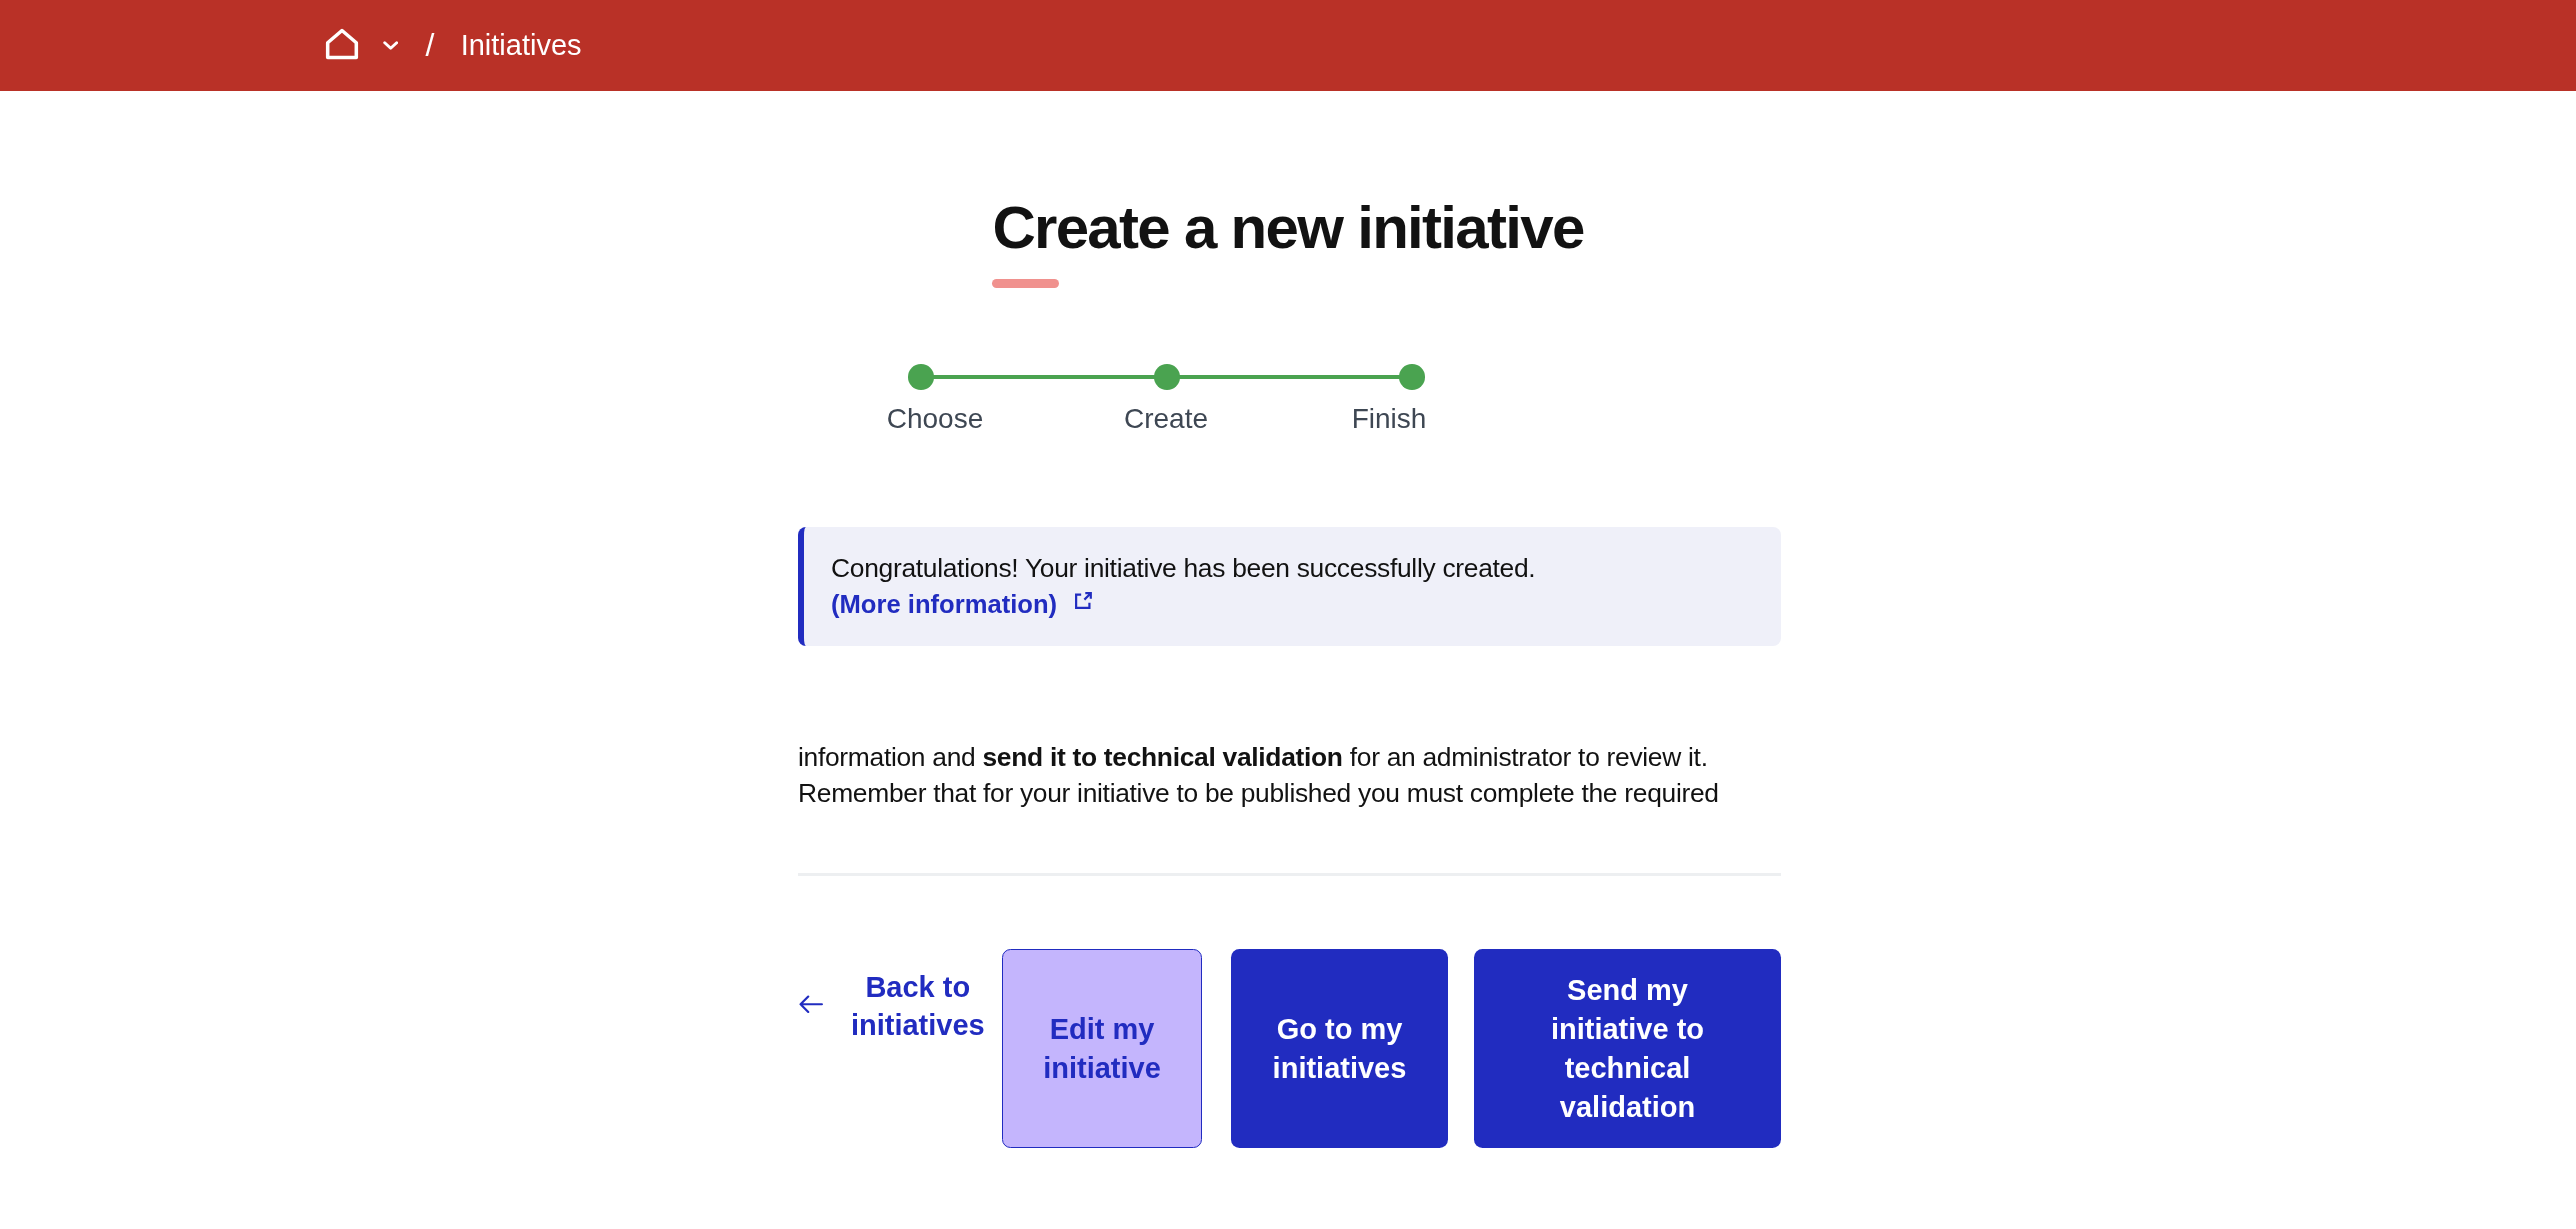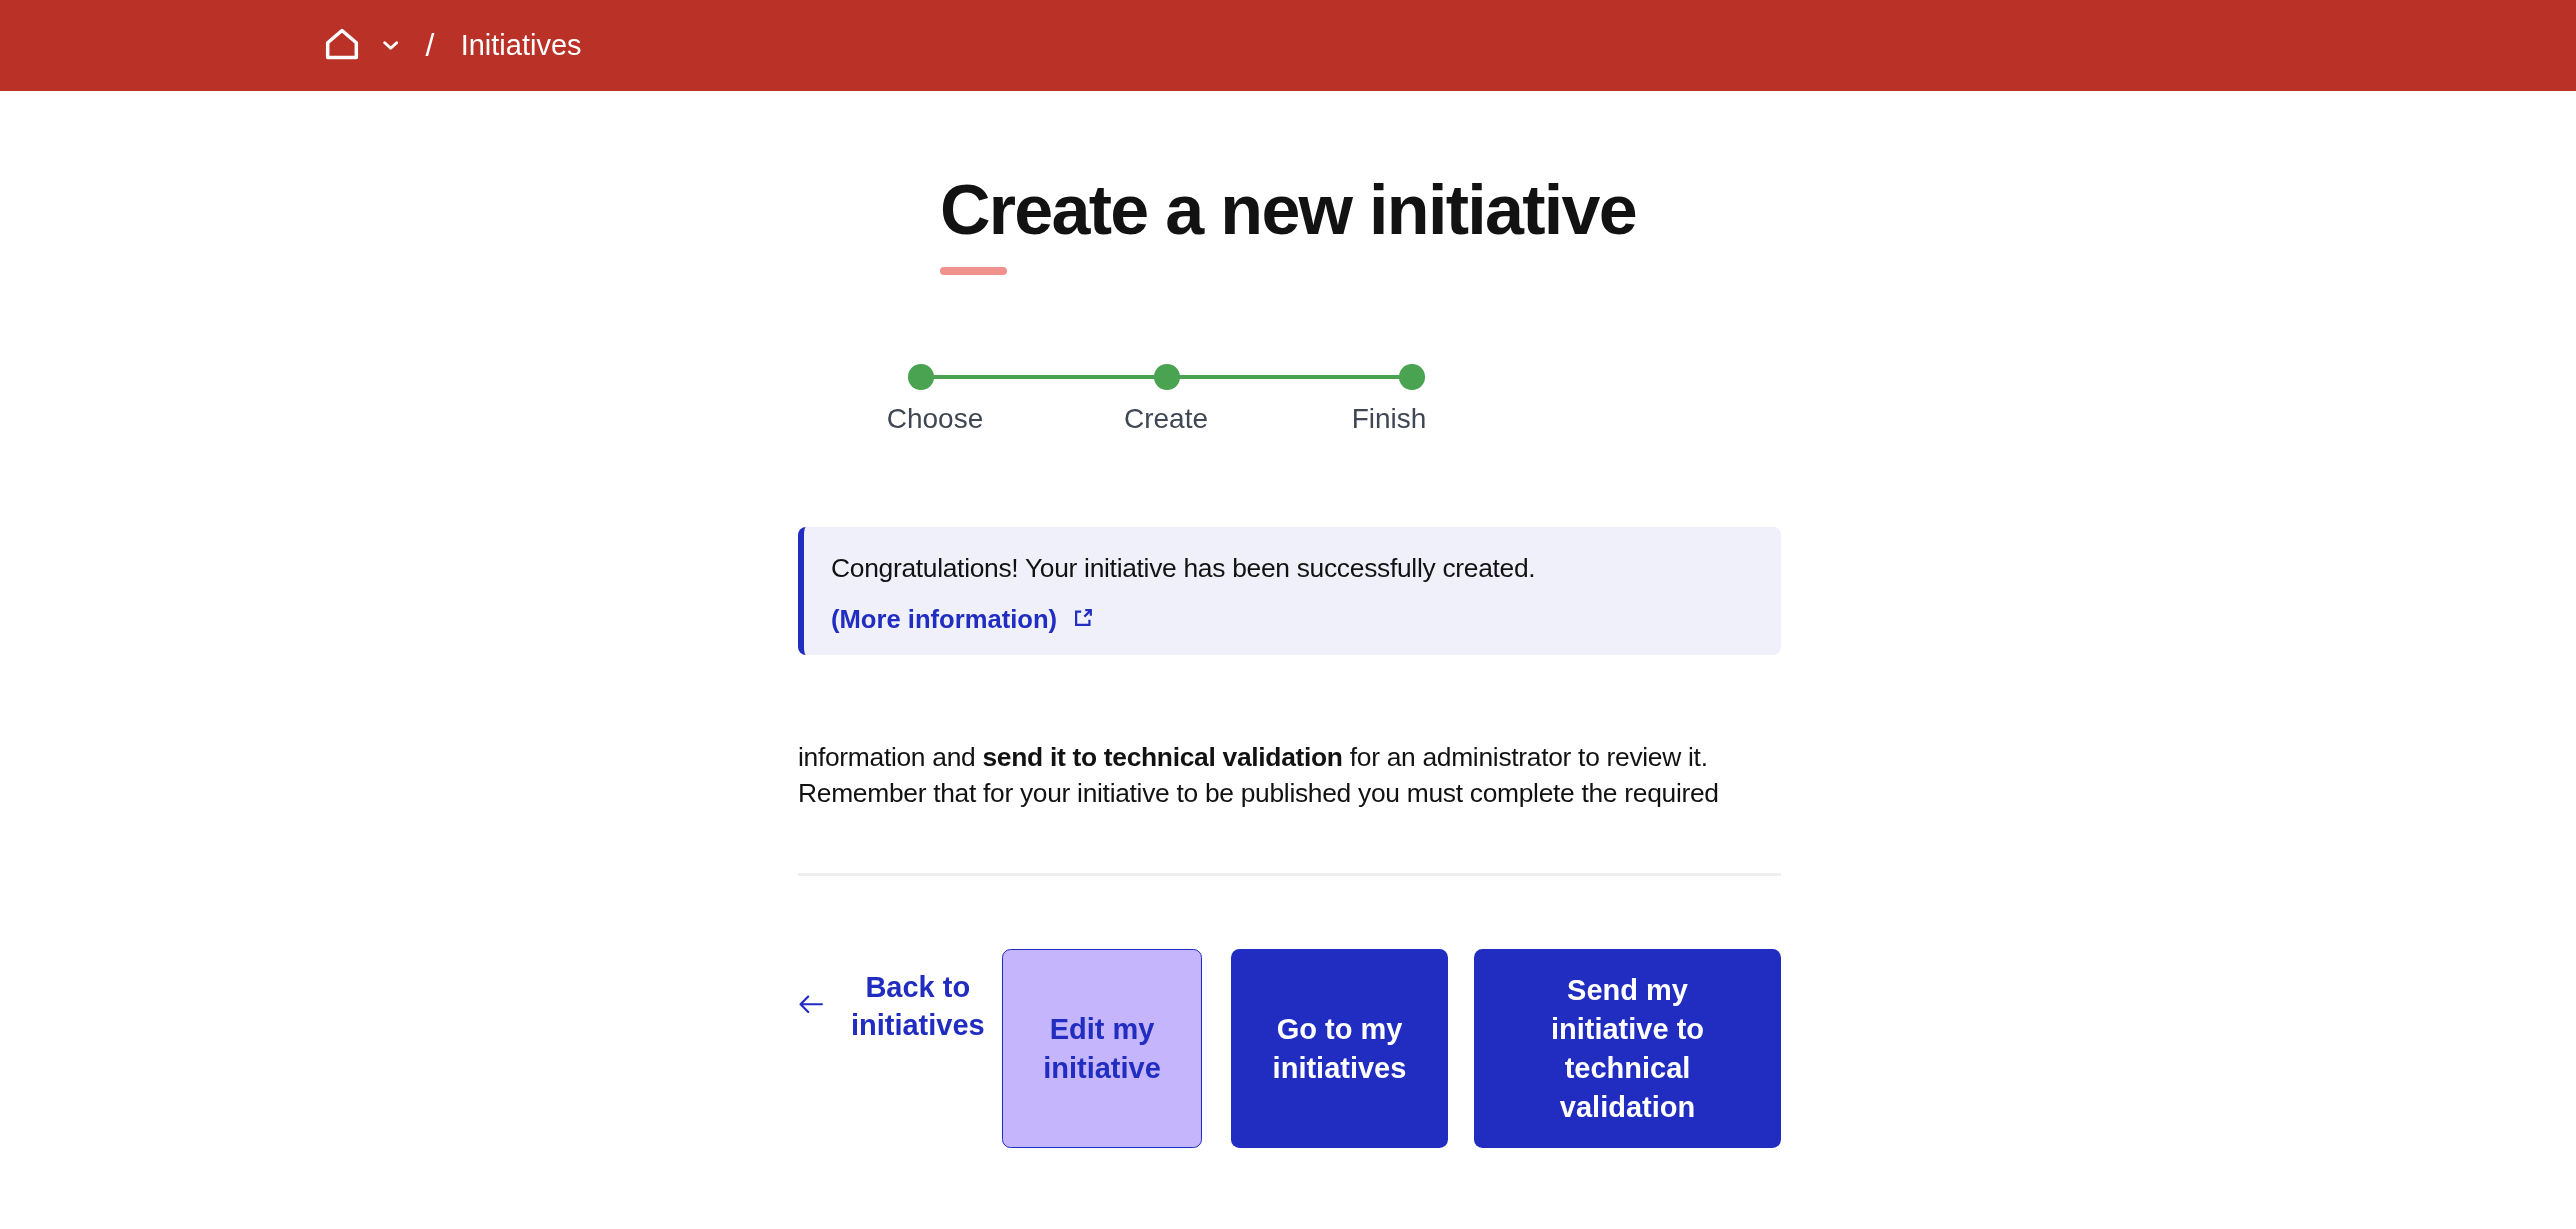--- a/index.html
+++ b/index.html
@@ -13,22 +13,22 @@
     padding-left:324px; }
   .crumb { display:flex; align-items:center; color:#fff; }
   .crumb .home-btn { display:flex; align-items:center; cursor:pointer; }
   .crumb .chev { margin-left:23px; display:flex; align-items:center; cursor:pointer; }
   .crumb .sep { margin-left:27px; font-size:32px; font-weight:300; color:#fff; }
   .crumb .current { margin-left:26.4px; font-size:29px; color:#fff; text-decoration:none; cursor:pointer; }
 
   
   .title-wrap { position:absolute; top:169px; left:0; width:2576px; text-align:center; }
   .title-inner { display:inline-block; text-align:left; }
-  .page-title { font-size:70px; line-height:1.18; font-weight:700; letter-spacing:-1.7px;
-    color:var(--color-text,#121212); }
+  .page-title { font-size:60px; line-height:1.18; font-weight:700; letter-spacing:-1.7px;
+    color:var(--color-text,#121212);margin-top:24px; }
   .title-underline { width:67px; height:8.5px; border-radius:5.1px; margin-top:15.4px;
     background:var(--color-title-underline,#f0918e); }
 
   
   .stepper { position:absolute; left:908px; top:364px; width:518px; height:82px; }
   .step-line { position:absolute; left:12.8px; width:492px; top:11px; height:4.3px;
     background:var(--color-success-green,#4aa350); }
   .step-dot { position:absolute; top:0; width:25.6px; height:25.6px; border-radius:50%;
     background:var(--color-success-green,#4aa350); }
   .dot-0 { left:0; } .dot-1 { left:246px; } .dot-2 { left:491px; }
@@ -36,21 +36,21 @@
     font-size:28px; color:var(--color-step-label,#3e4753); white-space:nowrap; }
   .lbl-0 { left:27px; } .lbl-1 { left:258px; } .lbl-2 { left:481px; font-weight:400; }
 
   
   .alert { position:absolute; left:798px; top:527px; width:983px; min-height:119px;
     background:var(--color-alert-bg,#eff0f9);
     border-left:6.8px solid var(--color-primary-blue,#212cc0);
     padding:24px 27px 20.5px 27px;border-radius:8px; }
   .alert-msg { font-size:26.4px; line-height:34px; color:var(--color-text,#121212);
     letter-spacing:-0.3px; white-space:nowrap; }
-  .alert-link-row { margin-top:20px; display:flex; align-items:center; gap:15px; }
+  .alert-link-row { margin-top:5px; display:flex; gap:15px; }
   .alert-link { font-size:25.6px; font-weight:700; color:var(--color-primary-blue,#212cc0);
     text-decoration:none; cursor:pointer; }
   .ext-icon { color:var(--color-primary-blue,#212cc0); }
 
   
   .note { position:absolute; left:798px; top:739px; color:var(--color-text,#121212); }
   .note-line { font-size:26.4px; line-height:36px; letter-spacing:-0.3px; white-space:nowrap; }
 
   
   .divider { position:absolute; left:798px; top:873px; width:983px; height:2.6px;

